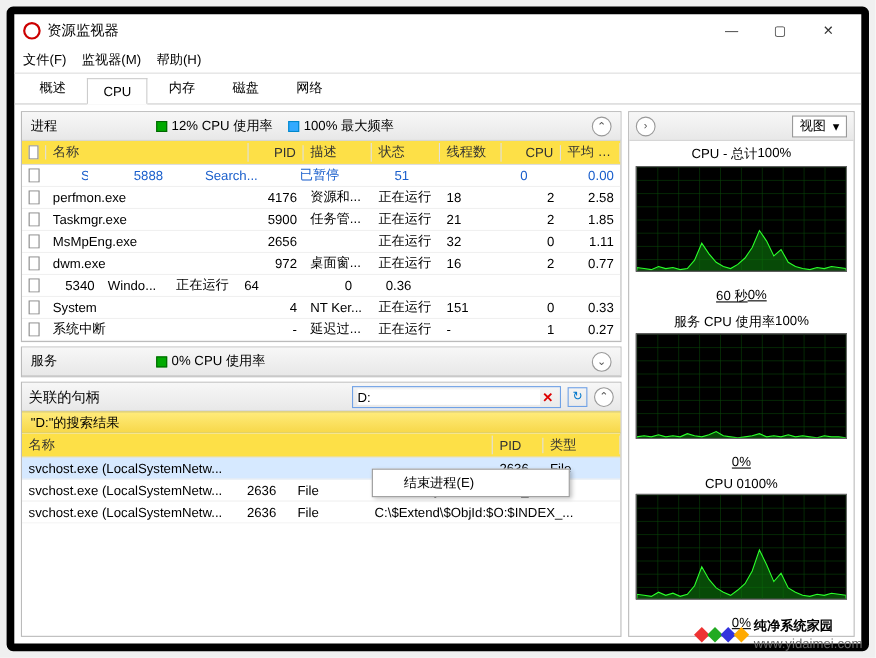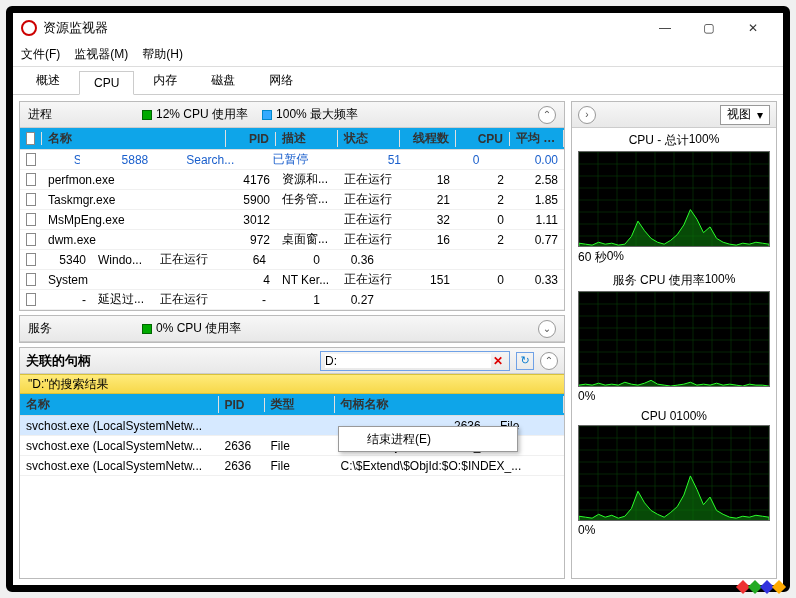--- a/index.html
+++ b/index.html
@@ -20,55 +20,55 @@
 .panel { border: 1px solid #bbb; background: #fff; display: flex; flex-direction: column; }
 .panel-header { height: 26px; background: linear-gradient(#f7f7f7,#e8e8e8); border-bottom: 1px solid #ccc; display: flex; align-items: center; padding: 0 8px; gap: 14px; font-size: 13px; font-weight: 500; }
 .panel-header .ph-title { min-width: 100px; }
 .legend { display: flex; align-items: center; gap: 4px; font-size: 11px; font-weight: 400; }
 .legend .sw { width: 10px; height: 10px; display: inline-block; }
 .sw.green { background: #0a0; border:1px solid #060; }
 .sw.blue { background: #3af; border:1px solid #08c; }
 .collapse-btn { margin-left: auto; width: 18px; height: 18px; border: 1px solid #999; border-radius: 50%; background: #fff; display: flex; align-items: center; justify-content: center; font-size: 10px; color: #555; }
 .grid { overflow: hidden; }
 .grid-header, .grid-row { display: flex; height: 20px; align-items: center; border-bottom: 1px solid #f0f0f0; }
-.grid-header { background: #0ea5e9; border-bottom: 1px solid #ddd; font-weight: 700; color: #333; height: 22px; }
+.grid-header { background: #fde047; border-bottom: 1px solid #ddd; font-weight: 400; color: #333; height: 22px; }
 .grid-header .col, .grid-row .col { padding: 0 6px; overflow: hidden; text-overflow: ellipsis; white-space: nowrap; }
 .grid-header .col { border-right: 1px solid #e0e0e0; }
 .c-chk { width: 22px; display:flex; align-items:center; justify-content:center; }
 .c-name { flex: 1; }
 .c-pid { width: 50px; text-align: right; }
 .c-desc { width: 62px; }
 .c-stat { width: 62px; }
-.c-thr { width: 56px; text-align: right; }
+.c-thr { width: 56px; }
 .c-cpu { width: 54px; text-align: right; }
 .c-avg { width: 54px; text-align: right; }
 .row-sel { color: #1a5fcc; gap: 26px; }
 .hnd-name { flex: 1.2; }
 .hnd-pid { width: 46px; text-align: left; }
 .hnd-type { width: 70px; }
 .hnd-hname { flex: 1.4; }
 .search-row { height: 24px; display: flex; align-items: center; padding: 0 6px; gap: 6px; }
-.search-row .lbl { flex: 1; font-size: 13px; font-weight: 700; }
+.search-row .lbl { flex: 1; font-size: 13px; font-weight: 400; }
 .search-box { width: 190px; height: 20px; border: 1px solid #6fa1e6; display: flex; align-items: center; padding: 0 4px; }
 .search-box input { border: none; outline: none; flex: 1; font-size: 12px; }
 .search-box .x { color: #d00; font-weight: bold; padding: 0 2px; }
 .refresh-btn { width: 18px; height: 18px; border:1px solid #6fa1e6; color:#07c; display:flex;align-items:center;justify-content:center; font-size:11px; }
 .result-banner { height: 20px; background: linear-gradient(#ffeb7a,#f7d84a); border-top:1px solid #d9c23a; border-bottom:1px solid #d9c23a; padding: 0 8px; display:flex; align-items:center; font-size:12px; }
 .ctx-menu { position: absolute; left: 338px; top: 426px; width: 180px; background: #fff; border: 1px solid #999; box-shadow: 2px 2px 4px rgba(0,0,0,.25); }
 .ctx-menu .mi { height: 24px; display: flex; align-items: center; padding-left: 28px; }
 .hnd-row-sel { background: #d6e9ff; }
 .right-header { height: 26px; background: linear-gradient(#f7f7f7,#e8e8e8); border-bottom:1px solid #ccc; display:flex; align-items:center; padding:0 6px; gap:6px; }
 .right-header .exp { width:18px;height:18px;border:1px solid #999;border-radius:50%;background:#fff;display:flex;align-items:center;justify-content:center;font-size:10px;color:#555; }
 .right-header .spacer { flex:1; }
 .view-dd { border:1px solid #999; height:20px; display:flex; align-items:center; padding:0 6px; gap:6px; background:#fff; }
 .chart-block { padding: 4px 6px 2px; }
 .chart-title { display:flex; justify-content:center; font-size:11px; margin-bottom:2px; }
 .chart { width: 100%; height: 96px; background: #000; border:1px solid #666; position:relative; overflow:hidden; }
 .chart svg { position:absolute; inset:0; }
-.chart-footer { display:flex; justify-content:flex-start; font-size:11px; margin-top:2px; }
+.chart-footer { display:flex; justify-content:center; font-size:11px; margin-top:14px;text-decoration:underline; }
 .watermark { position:absolute; right:12px; bottom:6px; display:flex; align-items:center; gap:6px; font-size:11px; }
 .wm-icon { display:flex; gap:2px; }
 .wm-icon span { width:10px;height:10px; transform: rotate(45deg); }
 .chk { width:13px; height:13px; border:1px solid #888; background:#fff; display:inline-block; }
 </style>
 </head>
 <body>
 
 <div class="window">
   <div class="titlebar">
@@ -154,21 +154,21 @@
                 <div class="col c-stat">正在运行</div>
   <div class="col c-thr">21</div>
                 <div class="col c-cpu">2</div>
                 <div class="col c-avg">1.85</div>
               </div>
               <div class="grid-row">
                 <div class="col c-chk">
                   <span class="chk"></span>
                 </div>
   <div class="col c-name">MsMpEng.exe</div>
-                <div class="col c-pid">3012</div>
+                <div class="col c-pid">2656</div>
   <div class="col c-desc"></div>
                 <div class="col c-stat">正在运行</div>
   <div class="col c-thr">32</div>
                 <div class="col c-cpu">0</div>
                 <div class="col c-avg">1.11</div>
               </div>
               <div class="grid-row">
                 <div class="col c-chk">
                   <span class="chk"></span>
                 </div>
@@ -200,20 +200,21 @@
   <div class="col c-desc">NT Ker...</div>
                 <div class="col c-stat">正在运行</div>
   <div class="col c-thr">151</div>
                 <div class="col c-cpu">0</div>
                 <div class="col c-avg">0.33</div>
               </div>
               <div class="grid-row">
                 <div class="col c-chk">
                   <span class="chk"></span>
                 </div>
+  <div class="col c-name">系统中断</div>
                 <div class="col c-pid">-</div>
   <div class="col c-desc">延迟过...</div>
                 <div class="col c-stat">正在运行</div>
   <div class="col c-thr">-</div>
                 <div class="col c-cpu">1</div>
                 <div class="col c-avg">0.27</div>
               </div>
             </div>
         </div>
       </div>
@@ -240,21 +241,20 @@
             <span class="refresh-btn">↻</span>
             <span class="collapse-btn">⌃</span>
           </div>
         </div>
         <div class="result-banner">"D:"的搜索结果</div>
         <div class="grid">
           <div class="grid-header">
             <div class="col hnd-name">名称</div>
             <div class="col hnd-pid">PID</div>
             <div class="col hnd-type">类型</div>
-            <div class="col hnd-hname">句柄名称</div>
           </div>
           <div id="hnd-rows">
               <div class="grid-row hnd-row-sel">
                 <div class="col hnd-name">svchost.exe (LocalSystemNetw...</div>
                 <div class="col hnd-pid">2636</div>
   <div class="col hnd-type">File</div>
               </div>
               <div class="grid-row">
                 <div class="col hnd-name">svchost.exe (LocalSystemNetw...</div>
                 <div class="col hnd-pid">2636</div>
@@ -397,13 +397,17 @@
   <div class="mi">结束进程(E)</div>
 </div>
 
 <div class="watermark">
   <div class="wm-icon">
     <span style="background:#e33"></span>
       <span style="background:#2a2"></span>
       <span style="background:#33d"></span>
       <span style="background:#fa0"></span>
   </div>
+  <div>
+    <div style="font-weight:bold">纯净系统家园</div>
+    <div style="color:#666">www.yidaimei.com</div>
+  </div>
 </div>
 
 </body></html>

